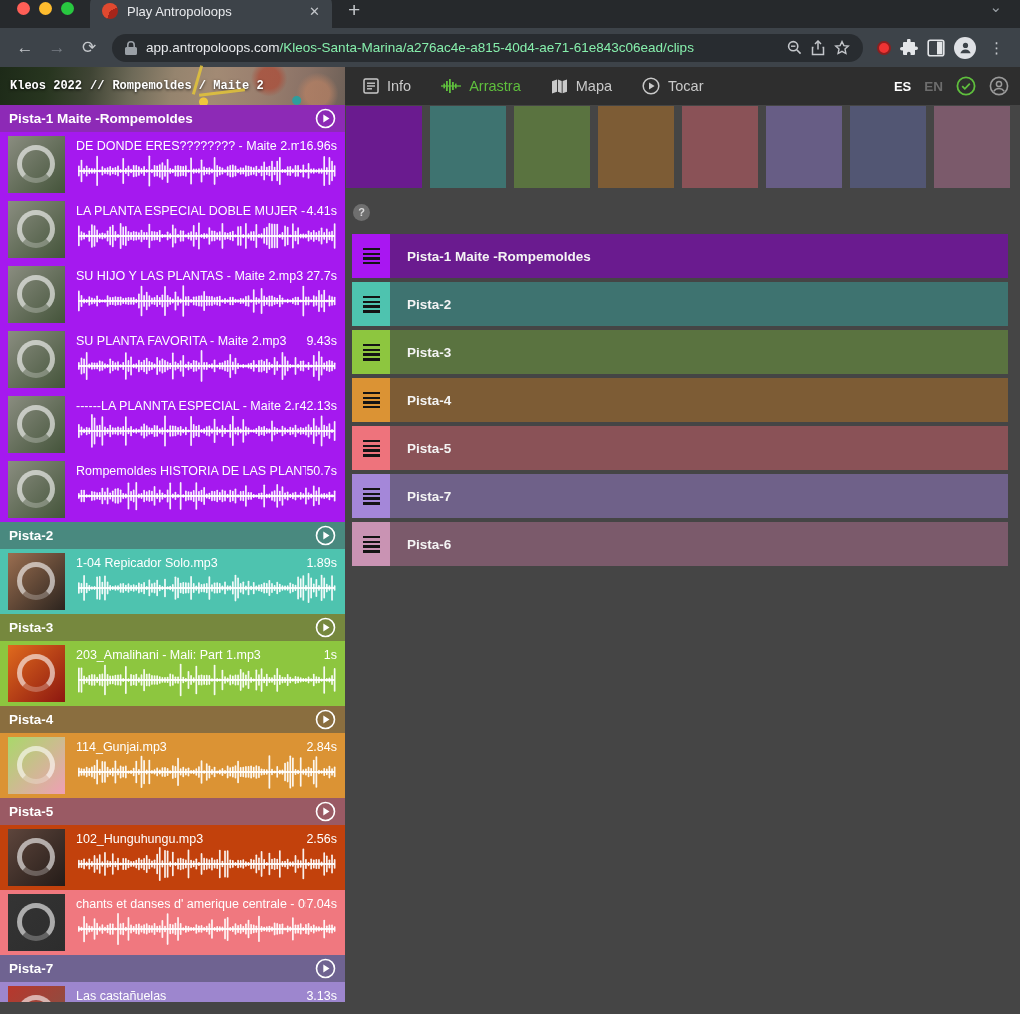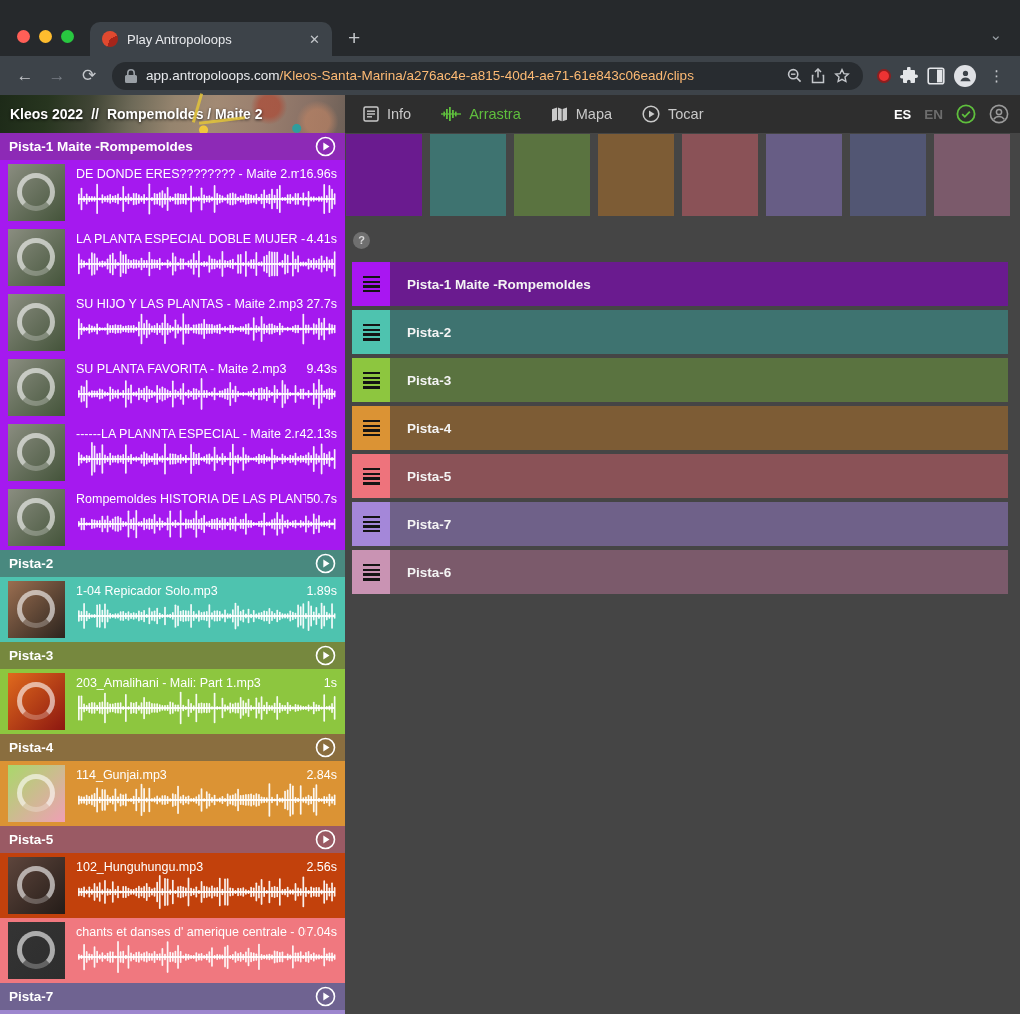--- a/index.html
+++ b/index.html
@@ -1,54 +1,54 @@
 <!DOCTYPE html>
 <html><head>
 <meta charset="utf-8">
 <style>
   * { box-sizing: border-box; margin: 0; padding: 0; }
   html, body { width: 1020px; height: 1014px; overflow: hidden; }
   body { font-family: "Liberation Sans", sans-serif; background: #454545; position: relative; }
 
   
-  .tabbar { height: 56px; background: #26292c; display: flex; align-items: flex-end; }
+  .tabbar { height: 28px; background: #26292c; display: flex; align-items: flex-end; }
   .traffic { display: flex; gap: 9px; padding: 0 16px 13px 17px; }
   .light { width: 13px; height: 13px; border-radius: 50%; }
   .light.red { background: #ff5f57; } .light.yellow { background: #febc2e; } .light.green { background: #28c840; }
   .tab { width: 242px; height: 34px; background: #3d4349; border-radius: 10px 10px 0 0; display: flex; align-items: center; padding: 0 12px; gap: 9px; color: #e8eaed; font-size: 13px; }
   .tab-title { flex: 1; white-space: nowrap; overflow: hidden; }
   .tab-close { color: #c4c7cb; font-size: 13px; cursor: default; }
   .newtab { color: #c4c7cb; font-size: 21px; padding: 0 0 6px 16px; }
   .tab-search { margin-left: auto; color: #9aa0a6; font-size: 15px; padding: 0 18px 12px 0; }
   .favicon { width: 16px; height: 16px; border-radius: 50%; background: conic-gradient(from 200deg, #e0492f 0 62%, #a6251a 62% 100%); }
 
   .toolbar { height: 39px; background: #3d4349; display: flex; align-items: center; padding: 0 10px; gap: 2px; }
   .navbtn { width: 30px; text-align: center; color: #c4c7cb; font-size: 17px; }
   .navbtn.dim { color: #787e85; }
   .urlpill { flex: 1; height: 28px; background: #282c30; border-radius: 14px; display: flex; align-items: center; padding: 0 13px; gap: 9px; margin: 0 6px; min-width: 0; }
   .urltext { flex: 1; font-size: 13.5px; white-space: nowrap; overflow: hidden; min-width: 0; }
-  .url-domain { color: #e8eaed; } .url-path { color: #fdba74; }
+  .url-domain { color: #e8eaed; } .url-path { color: #86efac; }
   .pill-icon { color: #c4c7cb; font-size: 14px; flex: none; }
   .chromeicons { display: flex; align-items: center; gap: 9px; padding: 0 2px 0 6px; }
   .rec-dot { width: 14px; height: 14px; border-radius: 50%; background: #e33; border: 2px solid #8c1f1f; }
   .avatar-c { width: 22px; height: 22px; border-radius: 50%; background: #dfe1e5; display: flex; align-items: center; justify-content: center; }
   .kebab { color: #c4c7cb; font-size: 15px; letter-spacing: 0; padding: 0 4px; }
 
   
   .appheader { height: 38px; display: flex; background: #2e2e2e; }
   .mapcrumb { width: 345px; flex: none; position: relative; display: flex; align-items: center; padding: 0 10px; gap: 8px;
     background:
       radial-gradient(circle 5px at 86% 88%, #2f9d9d 0 4px, rgba(0,0,0,0) 5px),
       radial-gradient(circle 5px at 59% 92%, #efc73d 0 4px, rgba(0,0,0,0) 5px),
       radial-gradient(circle 26px at 78% 30%, rgba(170,80,60,.8) 0 40%, rgba(0,0,0,0) 70%),
       radial-gradient(circle 30px at 92% 70%, rgba(185,130,100,.7) 0 40%, rgba(0,0,0,0) 70%),
       linear-gradient(100deg, #1d2a18 0%, #27351f 14%, #3f4434 26%, #6e6a58 38%, #95846e 50%, #a28a74 62%, #997e6e 76%, #8a7266 88%, #6d6057 100%);
   }
   .mapline { position: absolute; background: #e3c43a; opacity: .85; }
-  .crumb { color: #fff; font-size: 14px; font-weight: 600; text-shadow: 0 1px 3px rgba(0,0,0,.8); white-space: nowrap; }
+  .crumb { color: #fff; font-size: 12px; font-weight: 600; text-shadow: 0 1px 3px rgba(0,0,0,.8); white-space: nowrap; font-family: Liberation Mono, monospace; }
   .crumb.sep { font-weight: 700; }
   .appnav { flex: 1; display: flex; align-items: center; padding-left: 18px; gap: 30px; }
   .nav-item { display: flex; align-items: center; gap: 8px; color: #c9c9c9; font-size: 14.5px; }
   .nav-item.active { color: #5fbf3d; }
   .hdr-right { margin-left: auto; display: flex; align-items: center; gap: 13px; padding-right: 11px; }
   .lang-es { color: #fff; font-size: 13px; font-weight: 700; }
   .lang-en { color: #6d6d6d; font-size: 13.5px; font-weight: 700; }
 
   
   .layout { display: flex; height: 897px; }

